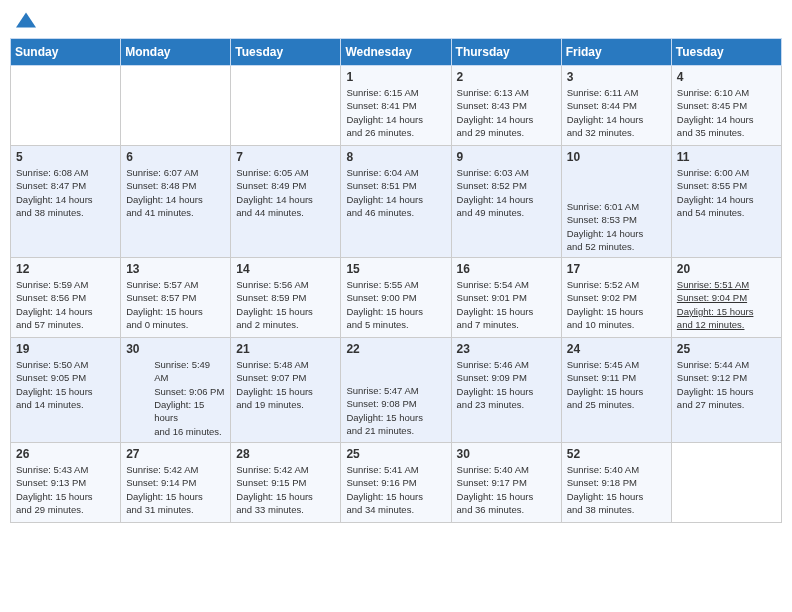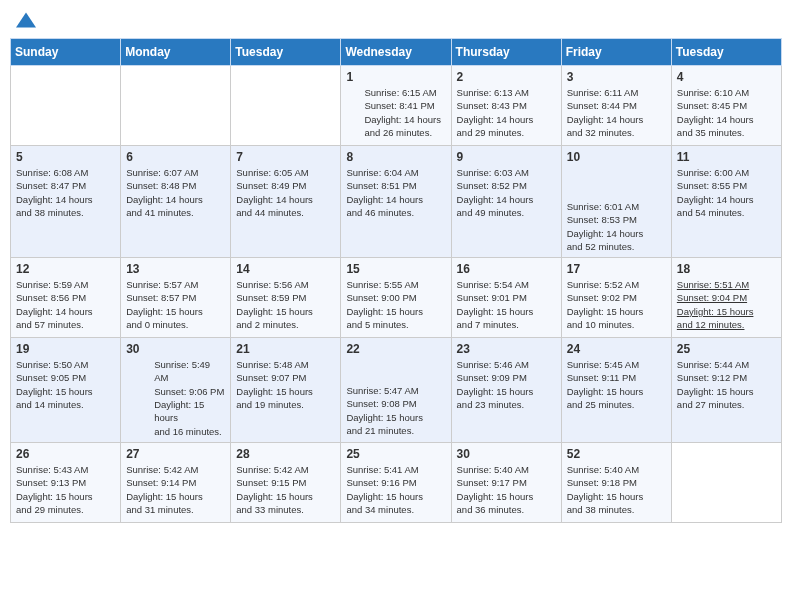--- a/index.html
+++ b/index.html
@@ -129,21 +129,21 @@
         <th>Tuesday</th>
       </tr>
   </thead>
   <tbody id="calendar-body">
   <tr>
         <td class="empty-cell"></td>
         <td class="empty-cell"></td>
         <td class="empty-cell"></td>
         <td>
           <span class="day-number">1</span>
-          <div class="day-info" style="white-space: pre-line; margin-left: 18px;">Sunrise: 6:15 AM
+          <div class="day-info" style="white-space: pre-line;">Sunrise: 6:15 AM
 Sunset: 8:41 PM
 Daylight: 14 hours
 and 26 minutes.</div>
         </td>
         <td>
           <span class="day-number">2</span>
           <div class="day-info" style="white-space: pre-line;">Sunrise: 6:13 AM
 Sunset: 8:43 PM
 Daylight: 14 hours
 and 29 minutes.</div>
@@ -251,21 +251,21 @@
 and 7 minutes.</div>
         </td>
         <td>
           <span class="day-number">17</span>
           <div class="day-info" style="white-space: pre-line;">Sunrise: 5:52 AM
 Sunset: 9:02 PM
 Daylight: 15 hours
 and 10 minutes.</div>
         </td>
         <td>
-          <span class="day-number">18</span>
+          <span class="day-number">20</span>
           <div class="day-info" style="white-space: pre-line; text-decoration: underline;">Sunrise: 5:51 AM
 Sunset: 9:04 PM
 Daylight: 15 hours
 and 12 minutes.</div>
         </td>
       </tr>
       <tr>
         <td>
           <span class="day-number">19</span>
           <div class="day-info" style="white-space: pre-line;">Sunrise: 5:50 AM

